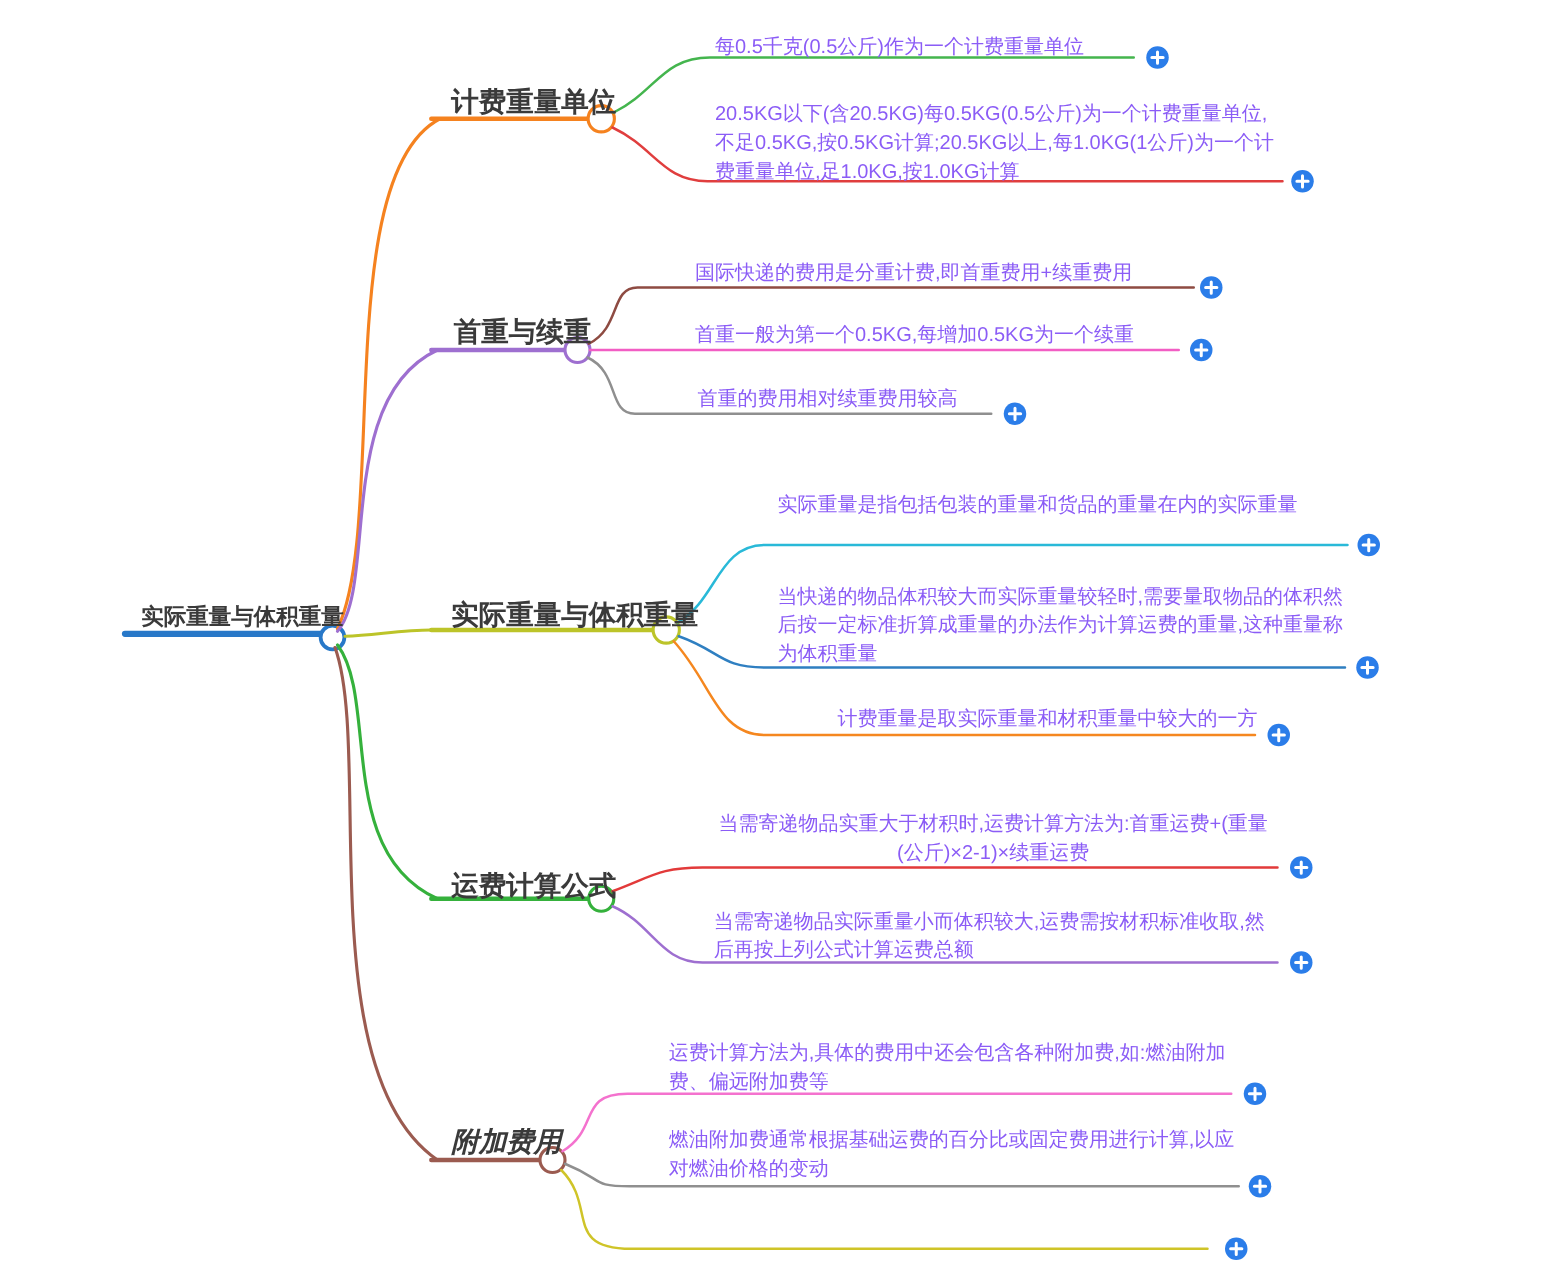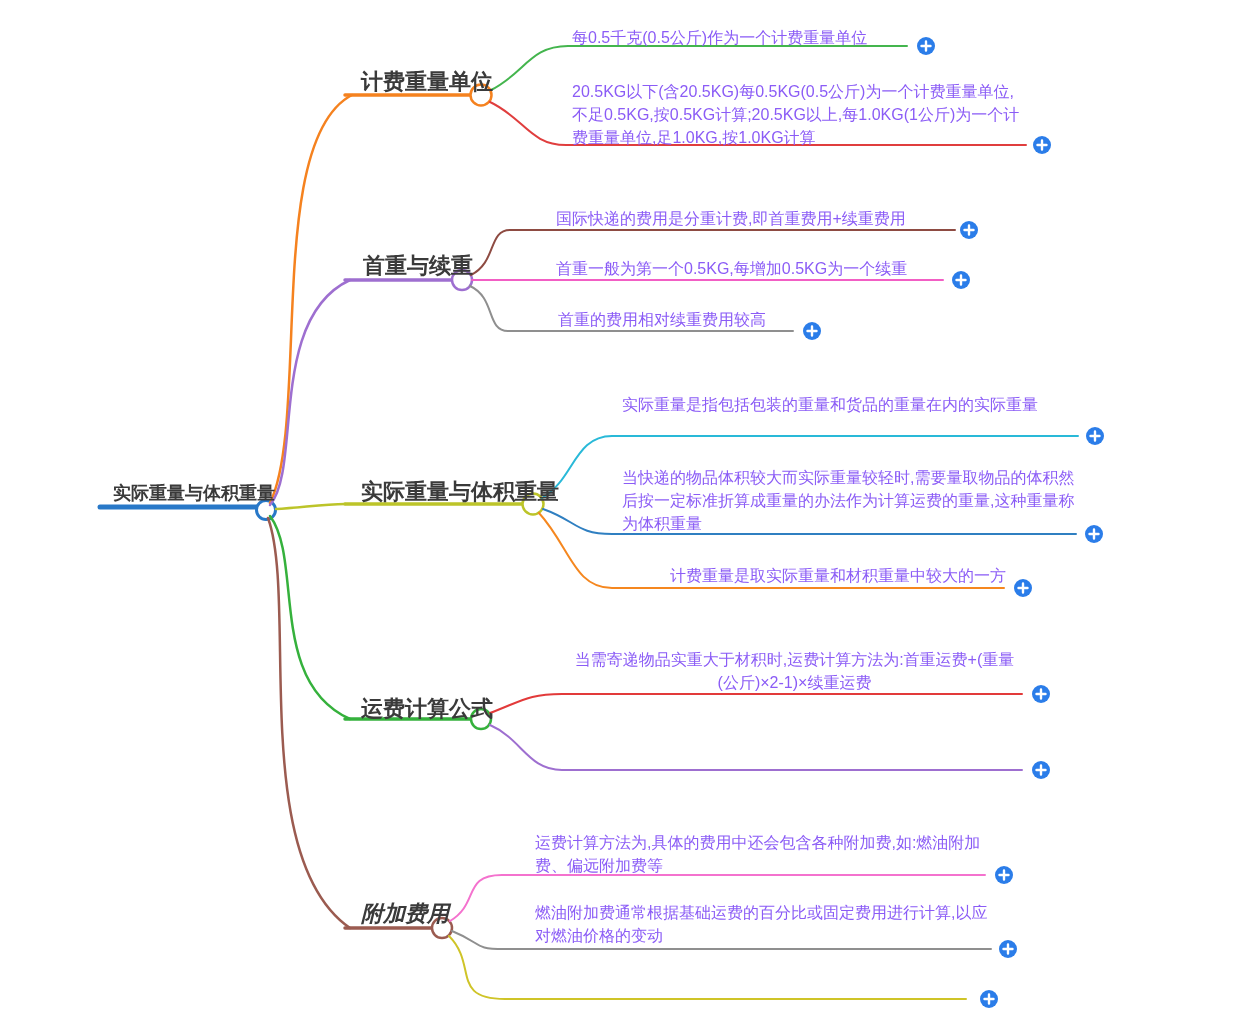--- a/index.html
+++ b/index.html
@@ -180,17 +180,18 @@
 
   <div class="label leaf-text nowrap" style="left:556px;top:207px;">国际快递的费用是分重计费,即首重费用+续重费用</div>
   <div class="label leaf-text nowrap" style="left:556px;top:257px;">首重一般为第一个0.5KG,每增加0.5KG为一个续重</div>
   <div class="label leaf-text nowrap" style="left:558px;top:308px;">首重的费用相对续重费用较高</div>
 
   <div class="label leaf-text" style="left:622px;top:393px;width:458px;">实际重量是指包括包装的重量和货品的重量在内的实际重量</div>
   <div class="label leaf-text" style="left:622px;top:466px;width:458px;">当快递的物品体积较大而实际重量较轻时,需要量取物品的体积然后按一定标准折算成重量的办法作为计算运费的重量,这种重量称为体积重量</div>
   <div class="label leaf-text nowrap" style="left:622px;top:564px;margin-left:48px;">计费重量是取实际重量和材积重量中较大的一方</div>
 
   <div class="label leaf-text" style="left:571px;top:648px;width:447px;text-align:center;">当需寄递物品实重大于材积时,运费计算方法为:首重运费+(重量(公斤)×2-1)×续重运费</div>
+  <div class="label leaf-text" style="left:571px;top:726px;width:447px;">当需寄递物品实际重量小而体积较大,运费需按材积标准收取,然后再按上列公式计算运费总额</div>
 
   <div class="label leaf-text" style="left:535px;top:831px;width:452px;">运费计算方法为,具体的费用中还会包含各种附加费,如:燃油附加费、偏远附加费等</div>
   <div class="label leaf-text" style="left:535px;top:901px;width:456px;">燃油附加费通常根据基础运费的百分比或固定费用进行计算,以应对燃油价格的变动</div>
 
 </div>
 
 </body></html>

